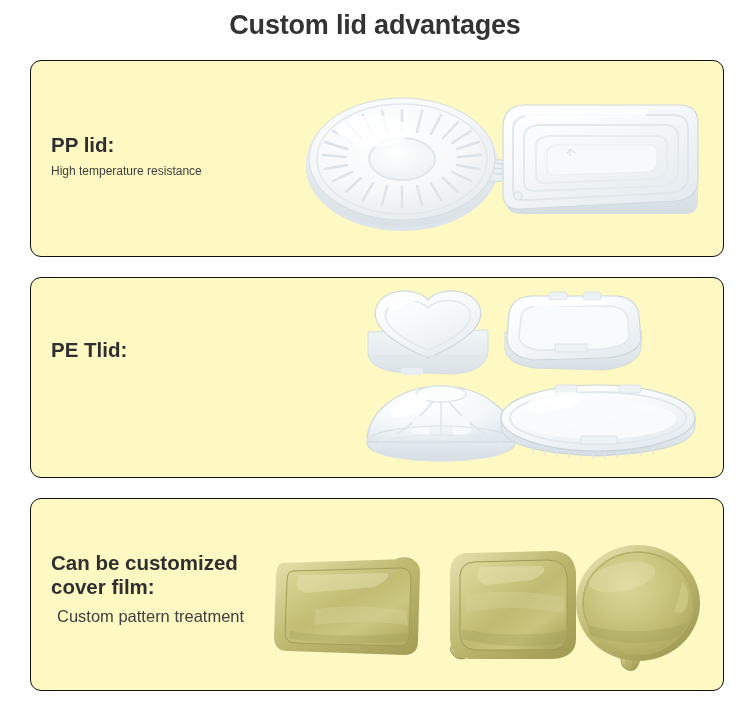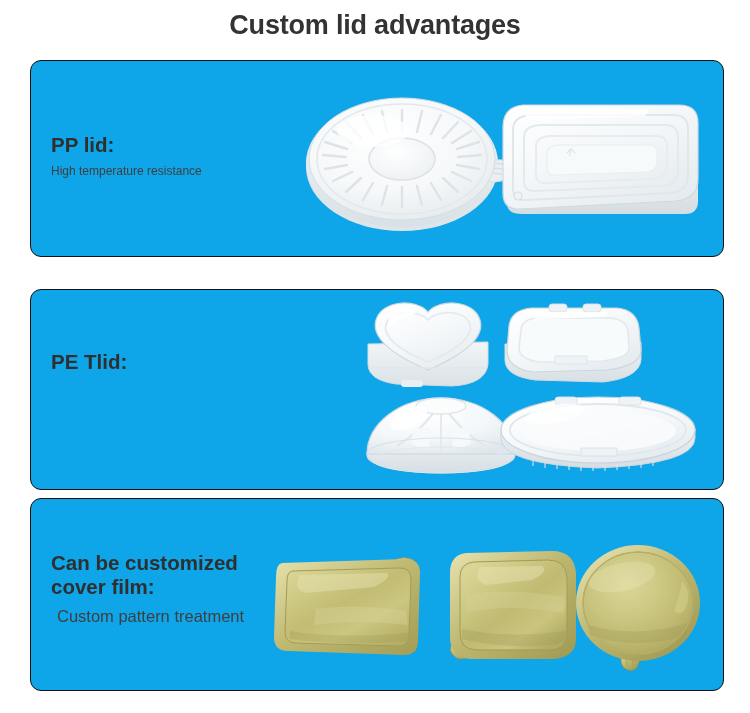--- a/index.html
+++ b/index.html
@@ -31,24 +31,24 @@
   }
 
   
   .card {
     position: absolute;
     left: 30px;
     width: 694px;
     border: 1.5px solid #111111;
     border-radius: 11px;
     box-sizing: border-box;
-    background: #0ea5e9;
+    background: #fef9c3;
   }
   #card-pp  { top: 60px;  height: 197px; }
-  #card-pe  { top: 289px; height: 201px; }
+  #card-pe  { top: 277px; height: 201px; }
   #card-film{ top: 498px; height: 193px; }
 
   .card-text {
     position: absolute;
     left: 20px;
     width: 290px;
   }
   .card-heading {
     font-size: 20.5px;
     font-weight: bold;

